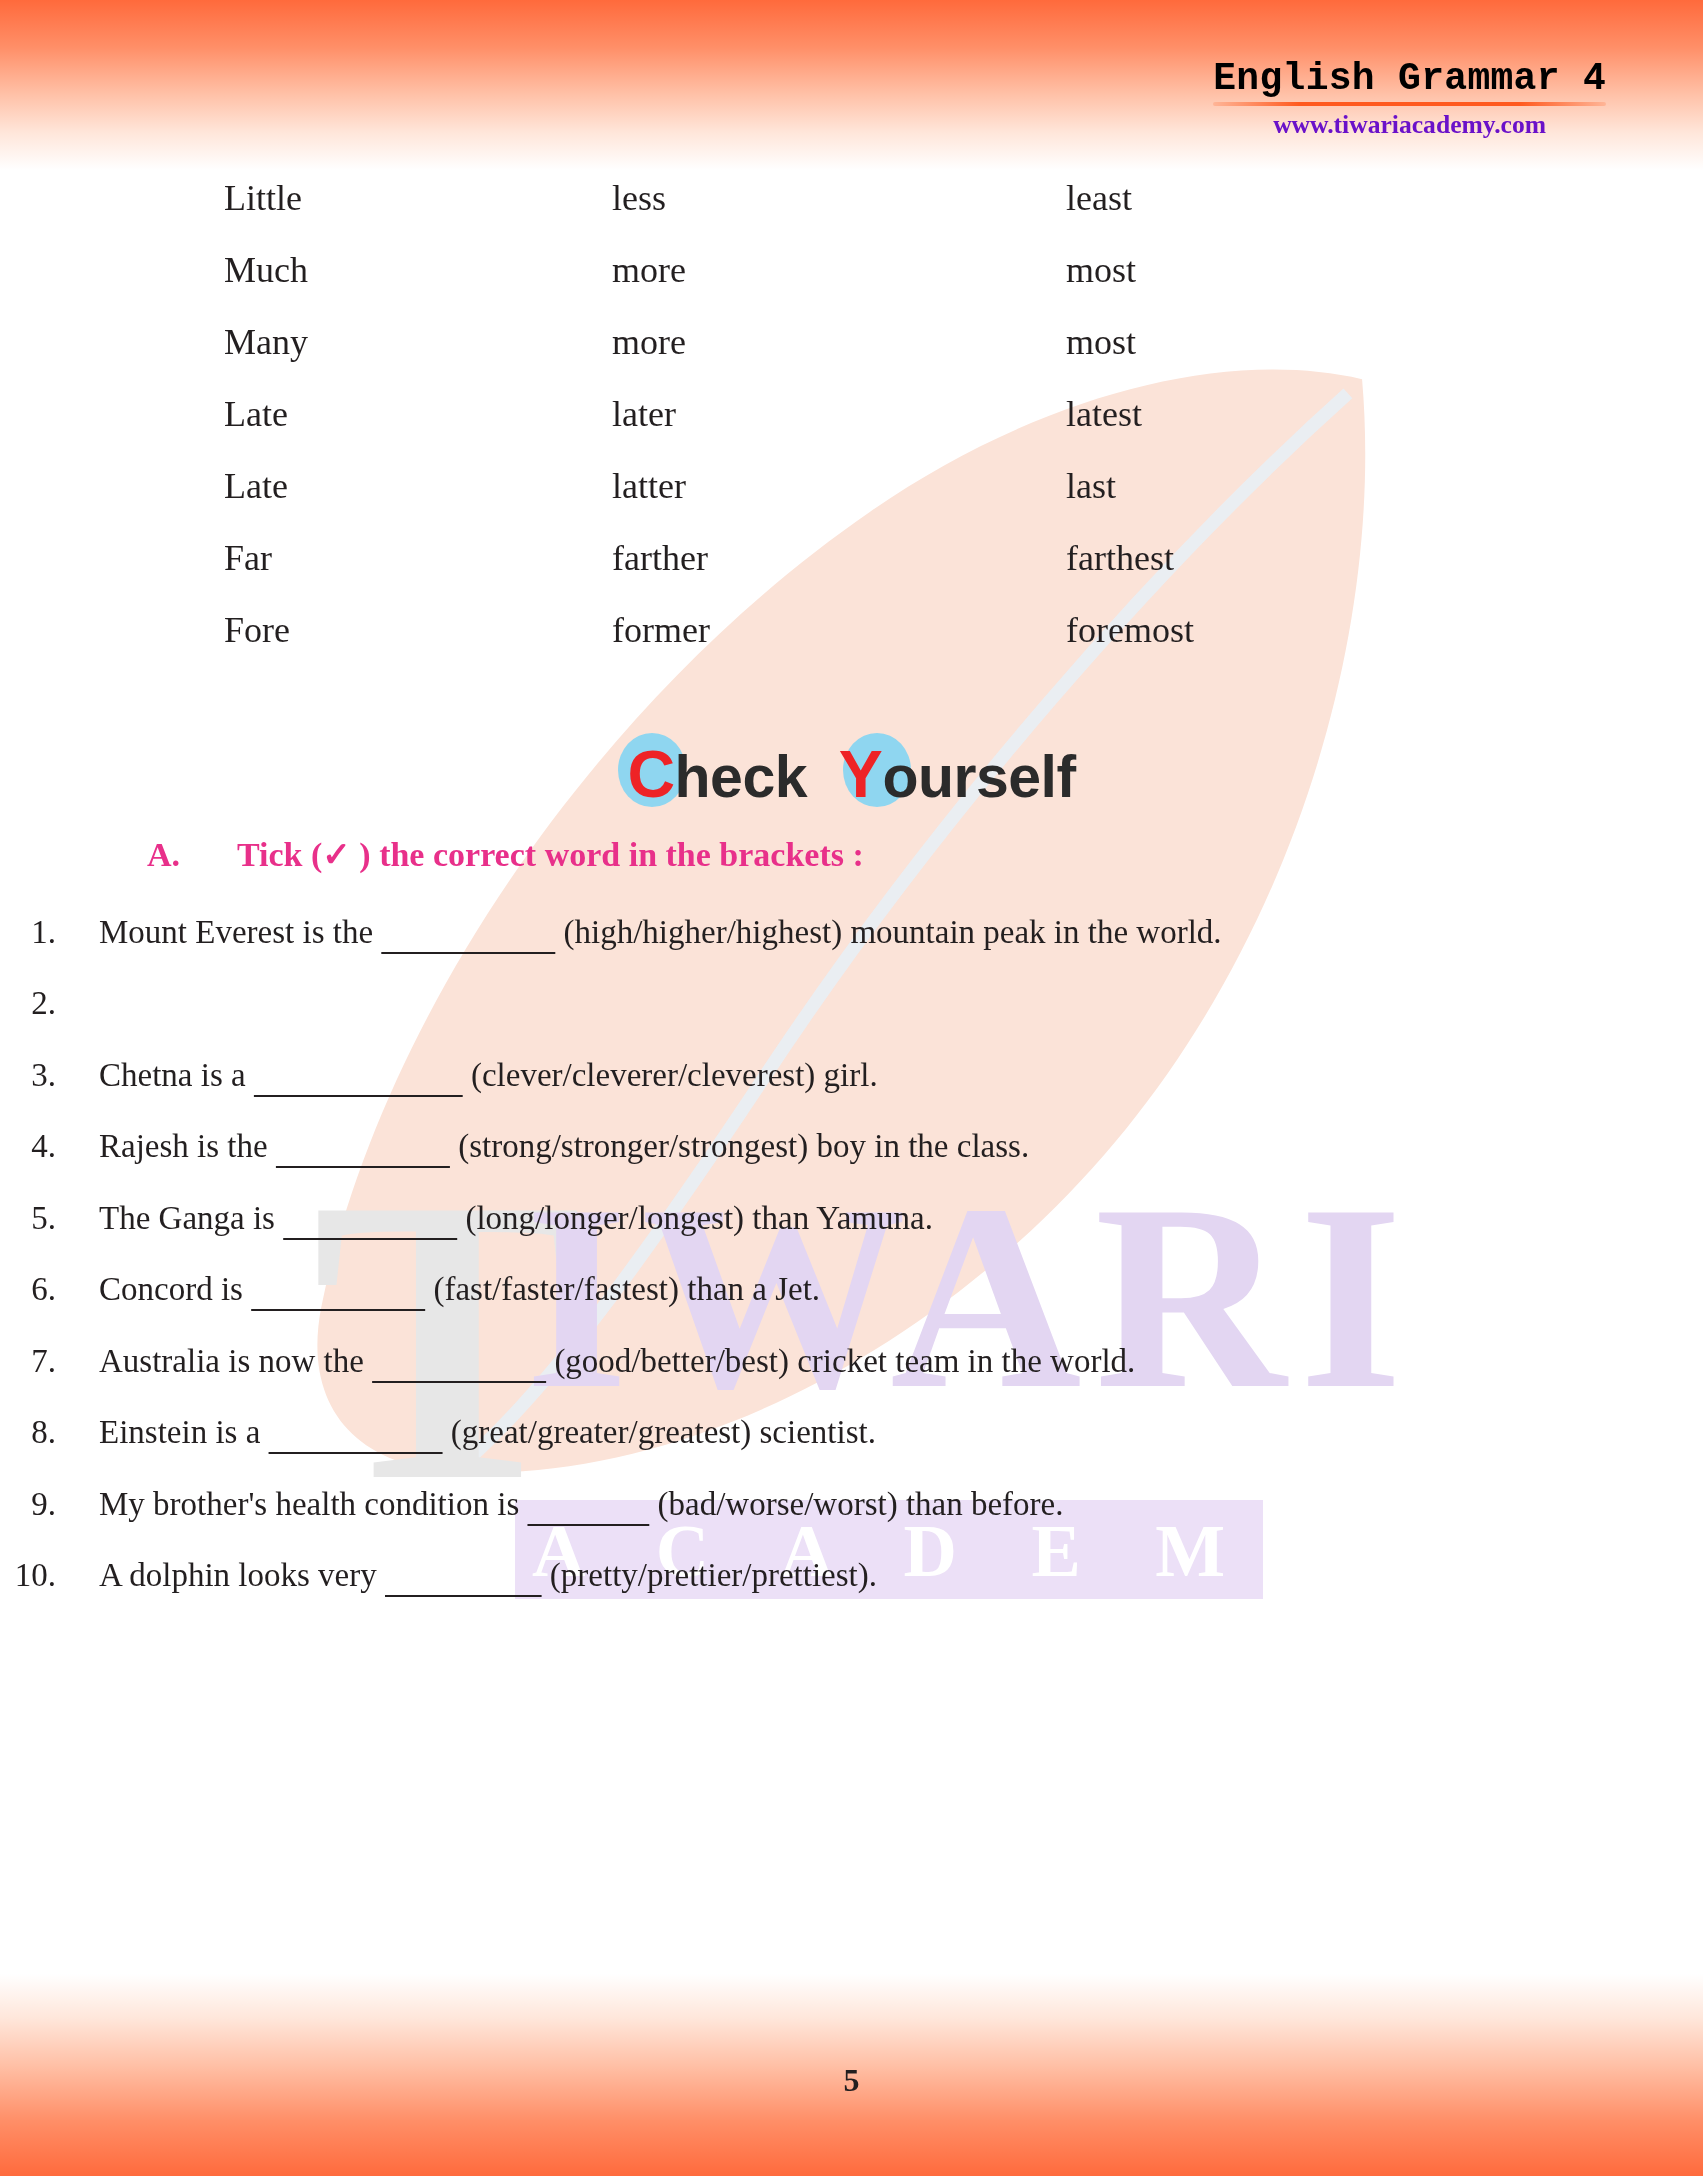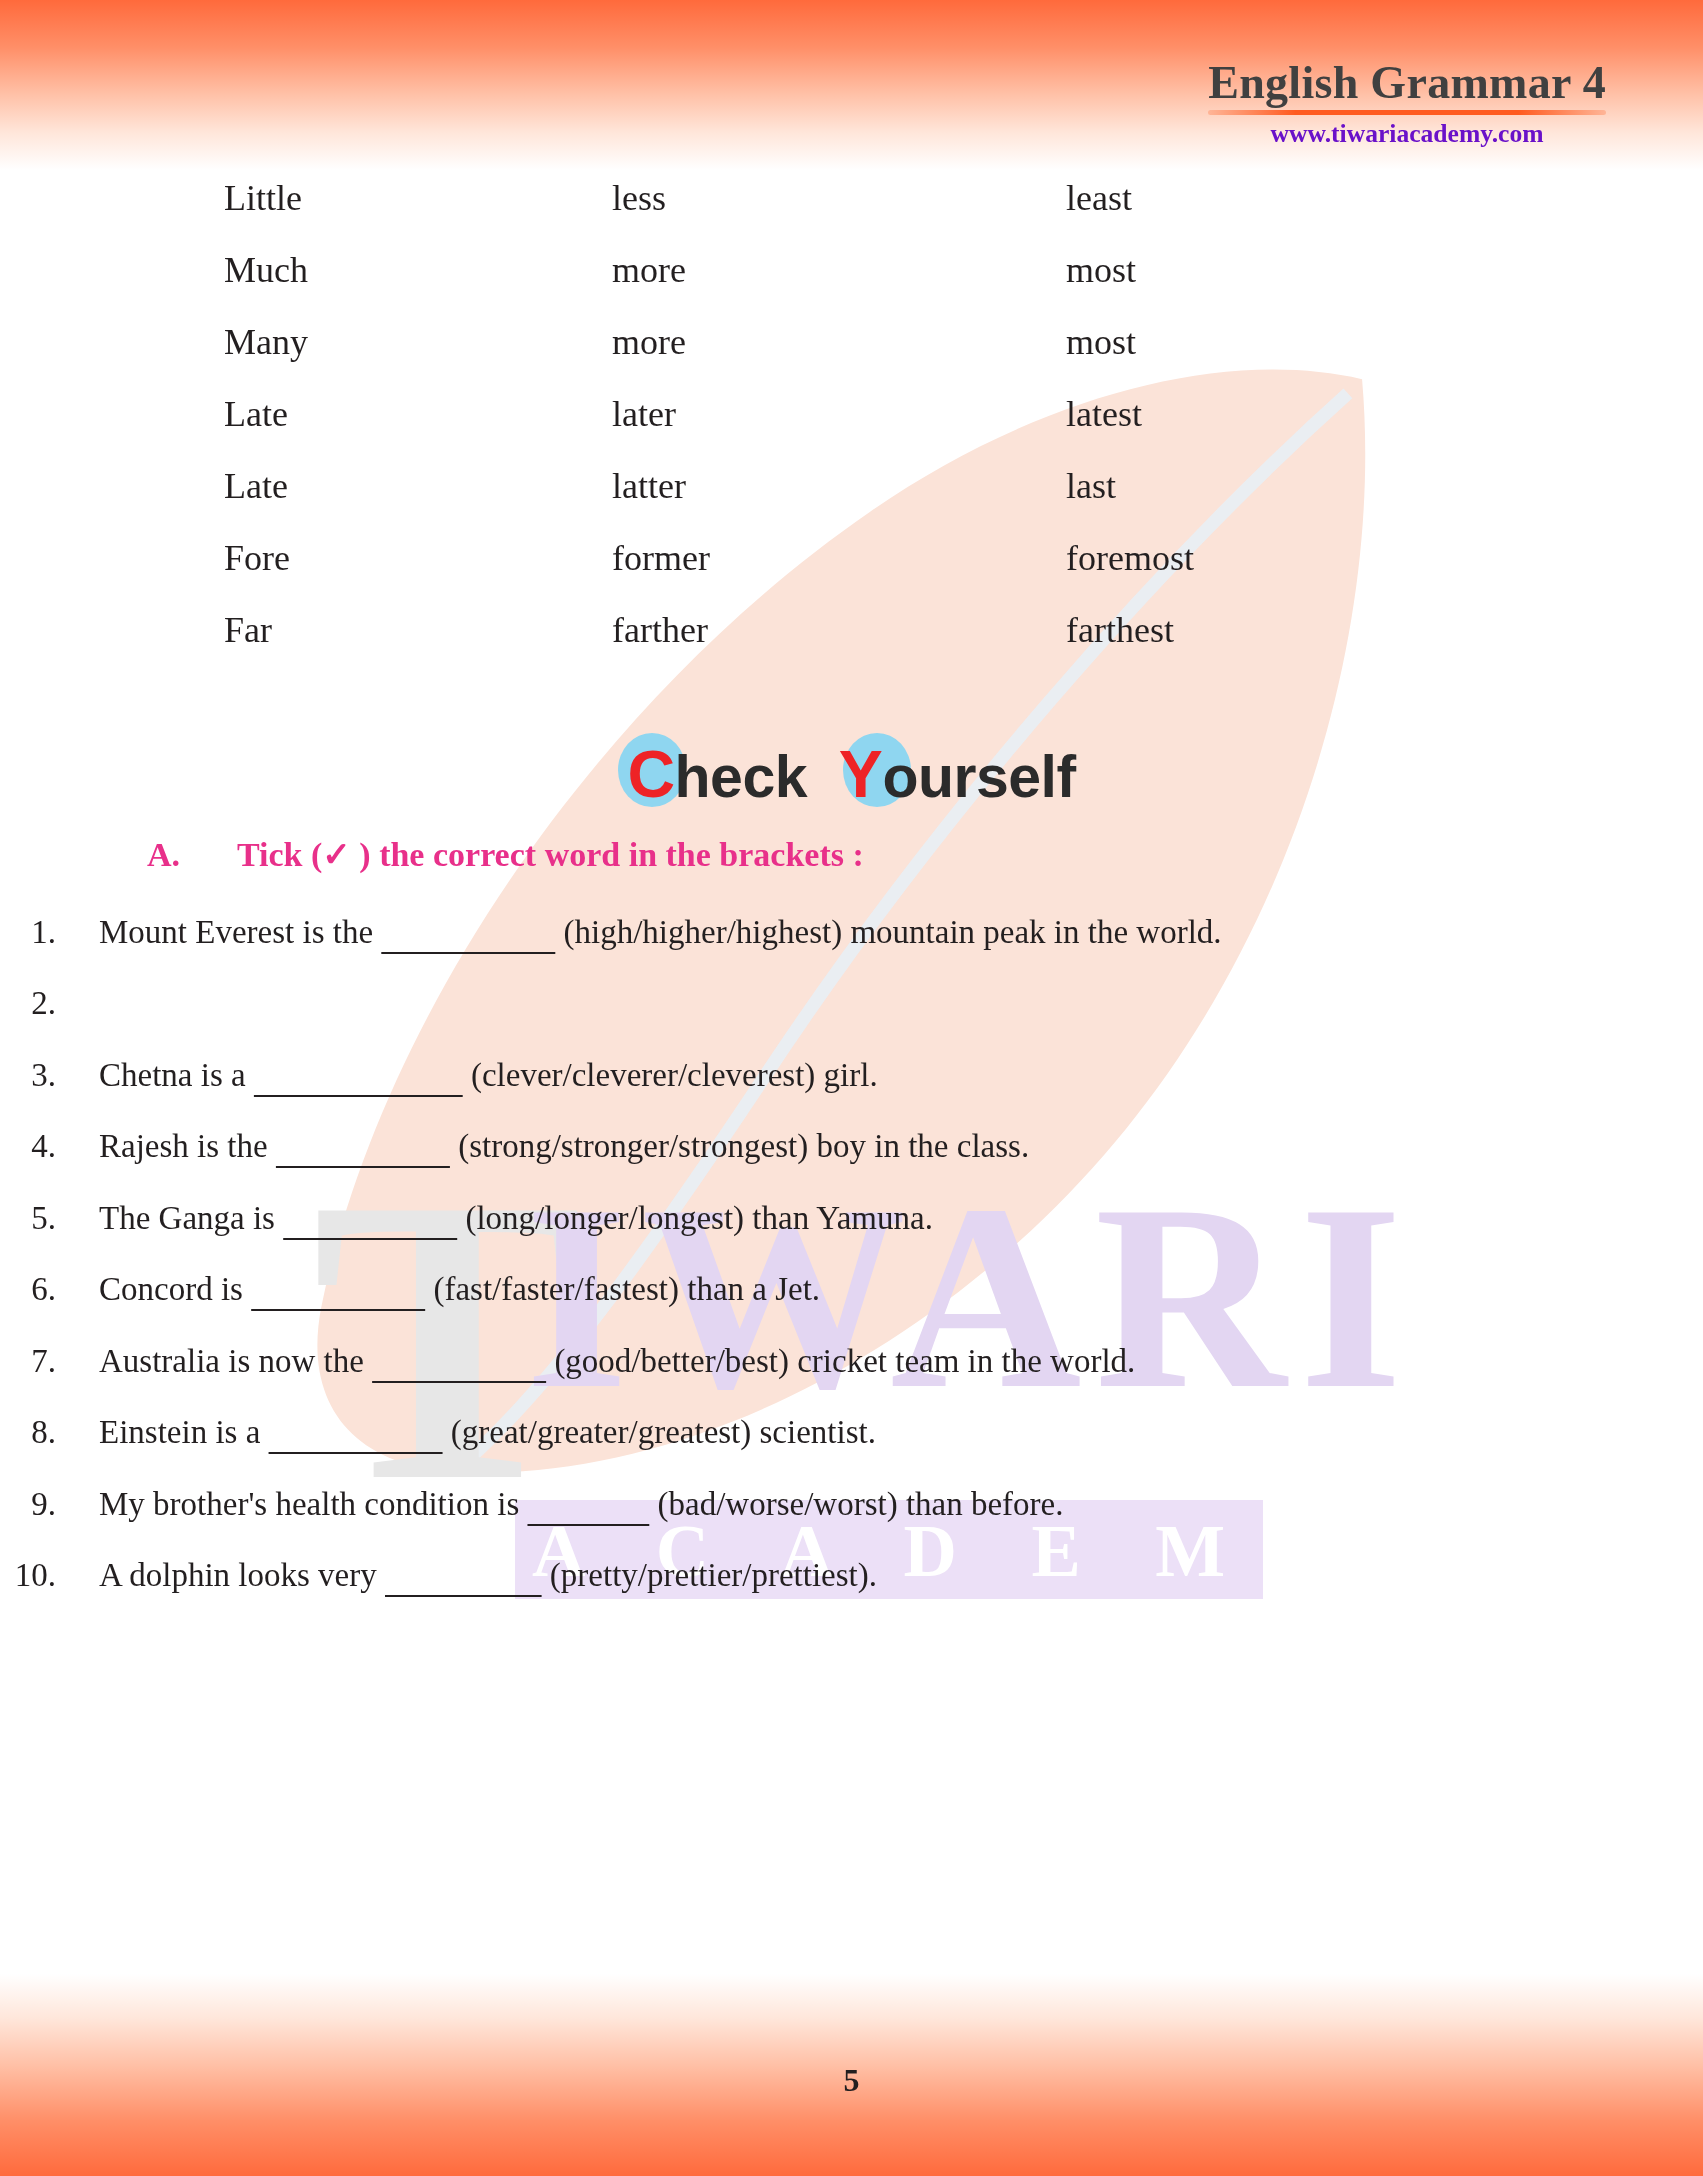--- a/index.html
+++ b/index.html
@@ -88,24 +88,24 @@
   }
 
   
   .header {
     position: absolute;
     right: 97px; top: 59px;
     text-align: center;
     z-index: 5;
   }
   .header-title {
-    font-family: Liberation Serif, serif;
-    font-size: 46px;
-    font-weight: 700;
-    color: #404040;
+    font-family: Liberation Mono, monospace;
+    font-size: 38px;
+    font-weight: 700;
+    color: #000000;
     line-height: 1.05;
     letter-spacing: 0.3px;
     white-space: nowrap;
   }
   .header-rule {
     width: 100%;
     height: 4.7px;
     background: linear-gradient(to right, #ffb597 0%, #ff5a1f 22%, #ff5a1f 78%, #ffb597 100%);
     border-radius: 2.8px;
     margin: 2.8px 0 3.8px 0;
@@ -311,28 +311,28 @@
           <div class="deg-cell deg-c1">Late</div>
           <div class="deg-cell deg-c2">later</div>
           <div class="deg-cell deg-c3">latest</div>
         </div>
         <div class="degree-row">
           <div class="deg-cell deg-c1">Late</div>
           <div class="deg-cell deg-c2">latter</div>
           <div class="deg-cell deg-c3">last</div>
         </div>
         <div class="degree-row">
+          <div class="deg-cell deg-c1">Far</div>
+          <div class="deg-cell deg-c2">farther</div>
+          <div class="deg-cell deg-c3">farthest</div>
+        </div>
+        <div class="degree-row">
           <div class="deg-cell deg-c1">Fore</div>
           <div class="deg-cell deg-c2">former</div>
           <div class="deg-cell deg-c3">foremost</div>
-        </div>
-        <div class="degree-row">
-          <div class="deg-cell deg-c1">Far</div>
-          <div class="deg-cell deg-c2">farther</div>
-          <div class="deg-cell deg-c3">farthest</div>
         </div>
       </div>
 
     <div class="check-yourself">
       <span class="cy-inner">
         <span class="cy-blob b1"></span>
         <span class="cy-blob b2"></span>
         <span class="cy-cap">C</span><span>heck</span><span>&nbsp;&nbsp;</span><span class="cy-cap">Y</span><span>ourself</span>
       </span>
     </div>

